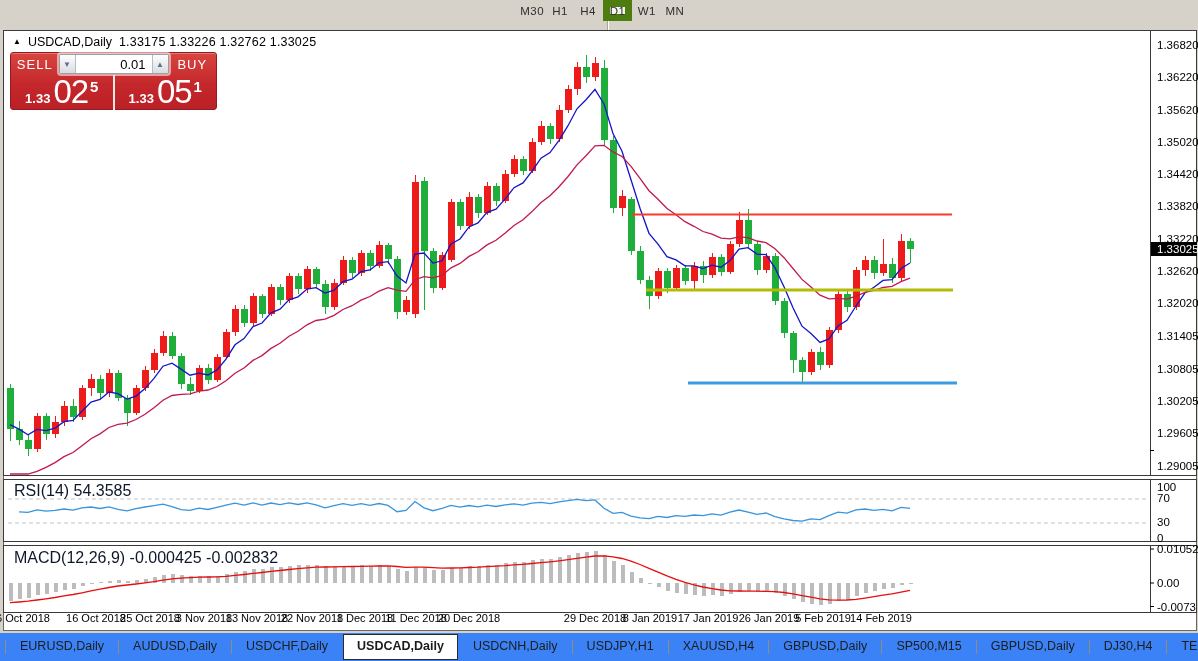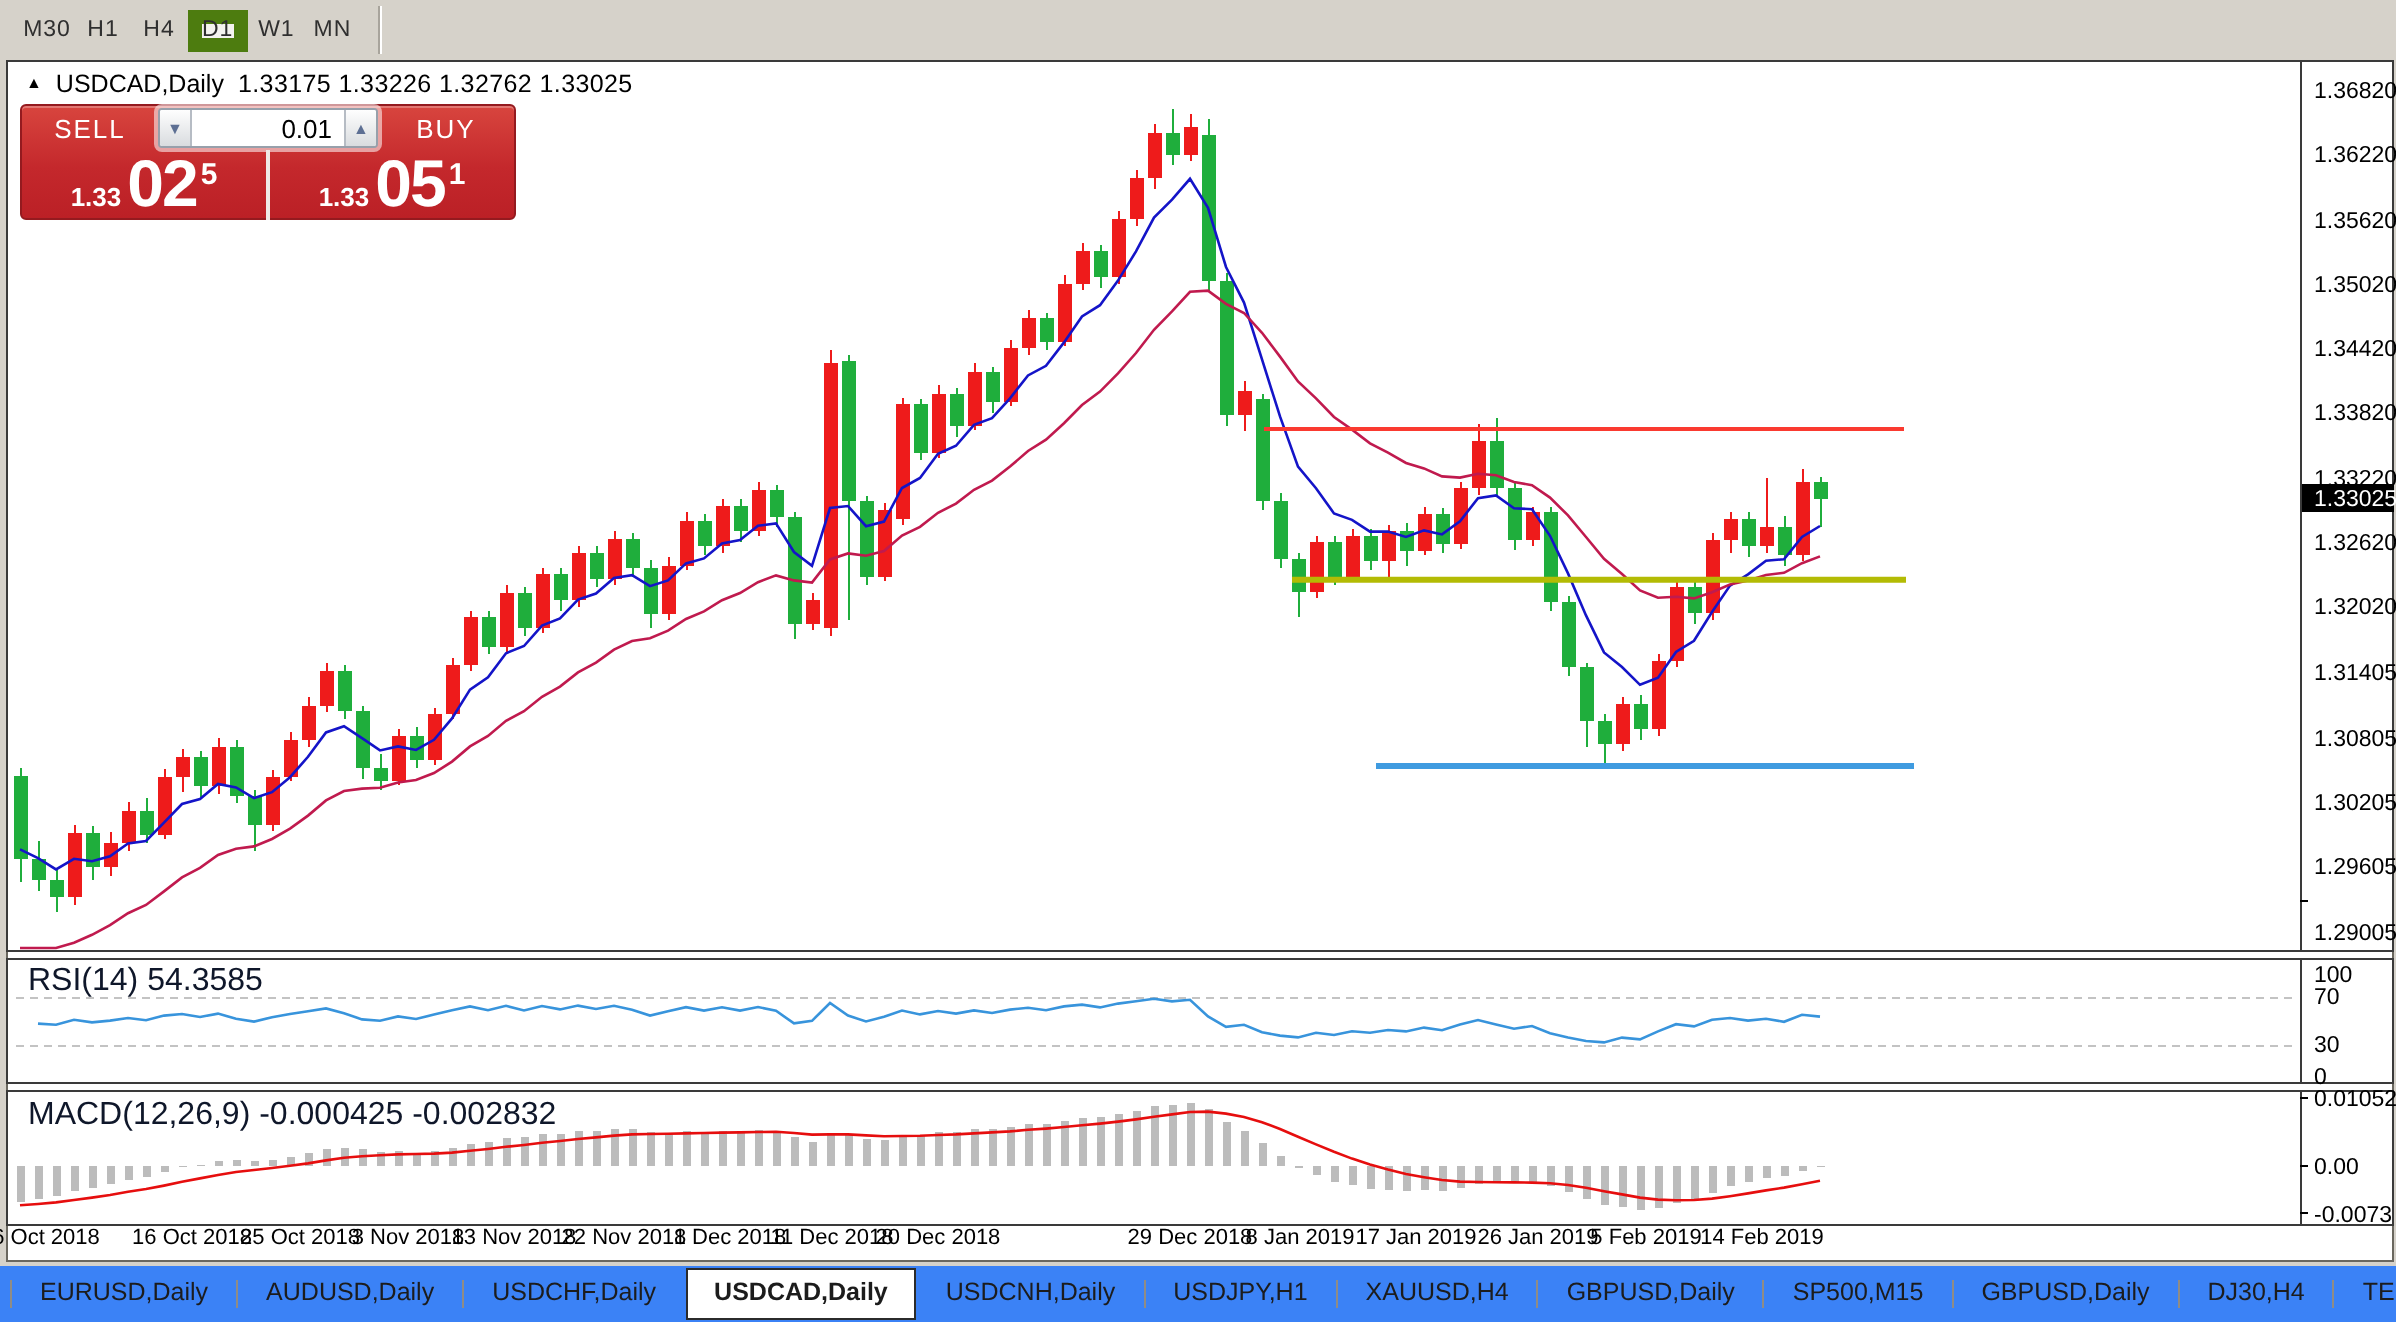--- a/index.html
+++ b/index.html
@@ -1,52 +1,52 @@
 <!DOCTYPE html>
 <html><head>
 <meta charset="utf-8">
 <style>
   html,body{margin:0;padding:0;background:#888;}
   *{box-sizing:border-box;}
   .app{position:relative;width:1198px;height:661px;background:#d6d2ca;overflow:hidden;
        font-family:"Liberation Sans",sans-serif;-webkit-font-smoothing:antialiased;}
   
   .toolbar{position:absolute;left:0;top:0;width:100%;height:30px;display:flex;align-items:center;
-           padding-left:10px;background:#d6d2ca;}
+           padding-left:10px;background:#d6d2ca;flex-direction:column;}
   .tfbtn{min-width:27px;height:21px;margin-right:1px;display:flex;align-items:center;justify-content:center;
          font-size:11.5px;color:#2f2f2f;letter-spacing:.5px;border:1px solid transparent;cursor:pointer;}
   .tfbtn.active{background:#f4f3ef;border:7px solid #4d7c0f;}
   .tb-sep{width:2px;height:24px;margin-left:8px;border-left:1px solid #a8a49c;border-right:1px solid #ffffff;}
   
   svg.chart{position:absolute;left:0;top:0;font-family:"Liberation Sans",sans-serif;}
   
   .chart-title{position:absolute;left:13px;top:35px;font-size:12.5px;color:#000;display:flex;align-items:center;gap:7px;}
   .chart-title .tri{font-size:8px;position:relative;top:-1px;}
   .chart-title .quotes{letter-spacing:.2px;}
   
-  .trade-panel{position:absolute;left:10px;top:52px;width:248px;height:58px;border-radius:3px;
+  .trade-panel{position:absolute;left:10px;top:52px;width:207px;height:58px;border-radius:3px;
                background:linear-gradient(#d8453e 0%,#c4282c 55%,#bb2026 100%);
                border:1px solid #941a1f;box-shadow:inset 0 1px 0 rgba(255,255,255,.28);}
   .tp-row1{display:flex;height:22px;align-items:center;}
   .tp-sell,.tp-buy{flex:1;display:flex;align-items:center;justify-content:center;color:#fff;
                    font-size:13px;letter-spacing:1px;cursor:pointer;}
   .tp-ctrl{width:110px;height:20px;display:flex;background:#fff;border:1px solid #97a0ab;border-radius:2px;
            box-shadow:0 0 0 2px rgba(255,255,255,.55);overflow:hidden;}
   .tp-spin{width:16px;display:flex;align-items:center;justify-content:center;cursor:pointer;
            background:linear-gradient(#fefefe,#d9dcdf);color:#5d6f93;font-size:8px;}
   .tp-spin.dn{border-right:1px solid #b6bcc4;}
   .tp-spin.up{border-left:1px solid #b6bcc4;}
   .tp-vol{flex:1;}
   .tp-vol input{width:100%;height:100%;border:0;outline:none;text-align:right;padding-right:6px;
                 font-size:13px;font-family:"Liberation Sans",sans-serif;color:#000;}
   .tp-row2{display:flex;height:35px;}
   .tp-bid,.tp-ask{flex:1;display:flex;align-items:baseline;justify-content:center;color:#fff;padding-top:0px;}
   .tp-bid{border-right:2px solid #efe9e6;}
   .tp-small{font-size:13px;font-weight:bold;}
-  .tp-big{font-size:33px;line-height:33px;font-weight:700;letter-spacing:-1px;margin-left:3px;}
+  .tp-big{font-size:33px;line-height:33px;font-weight:400;letter-spacing:-1px;margin-left:3px;}
   .tp-pip{font-size:15px;font-weight:bold;margin-left:2px;position:relative;top:-11px;}
   
   .ind-label{position:absolute;left:14px;font-size:16px;color:#0f172a;}
   .ind-label.rsi{top:482px;}
   .ind-label.macd{top:549px;}
   
   .tabbar{position:absolute;left:0;top:633px;width:100%;height:28px;background:#3b82f6;
           display:flex;align-items:center;padding-left:4px;}
   .tab{padding:0 13px;font-size:12.5px;color:#1c1c1c;height:28px;line-height:27px;cursor:pointer;white-space:nowrap;}
   .tab.active{background:#fff;border:1px solid #2b2b2b;height:26px;line-height:23px;font-weight:bold;margin:0 2px;}

